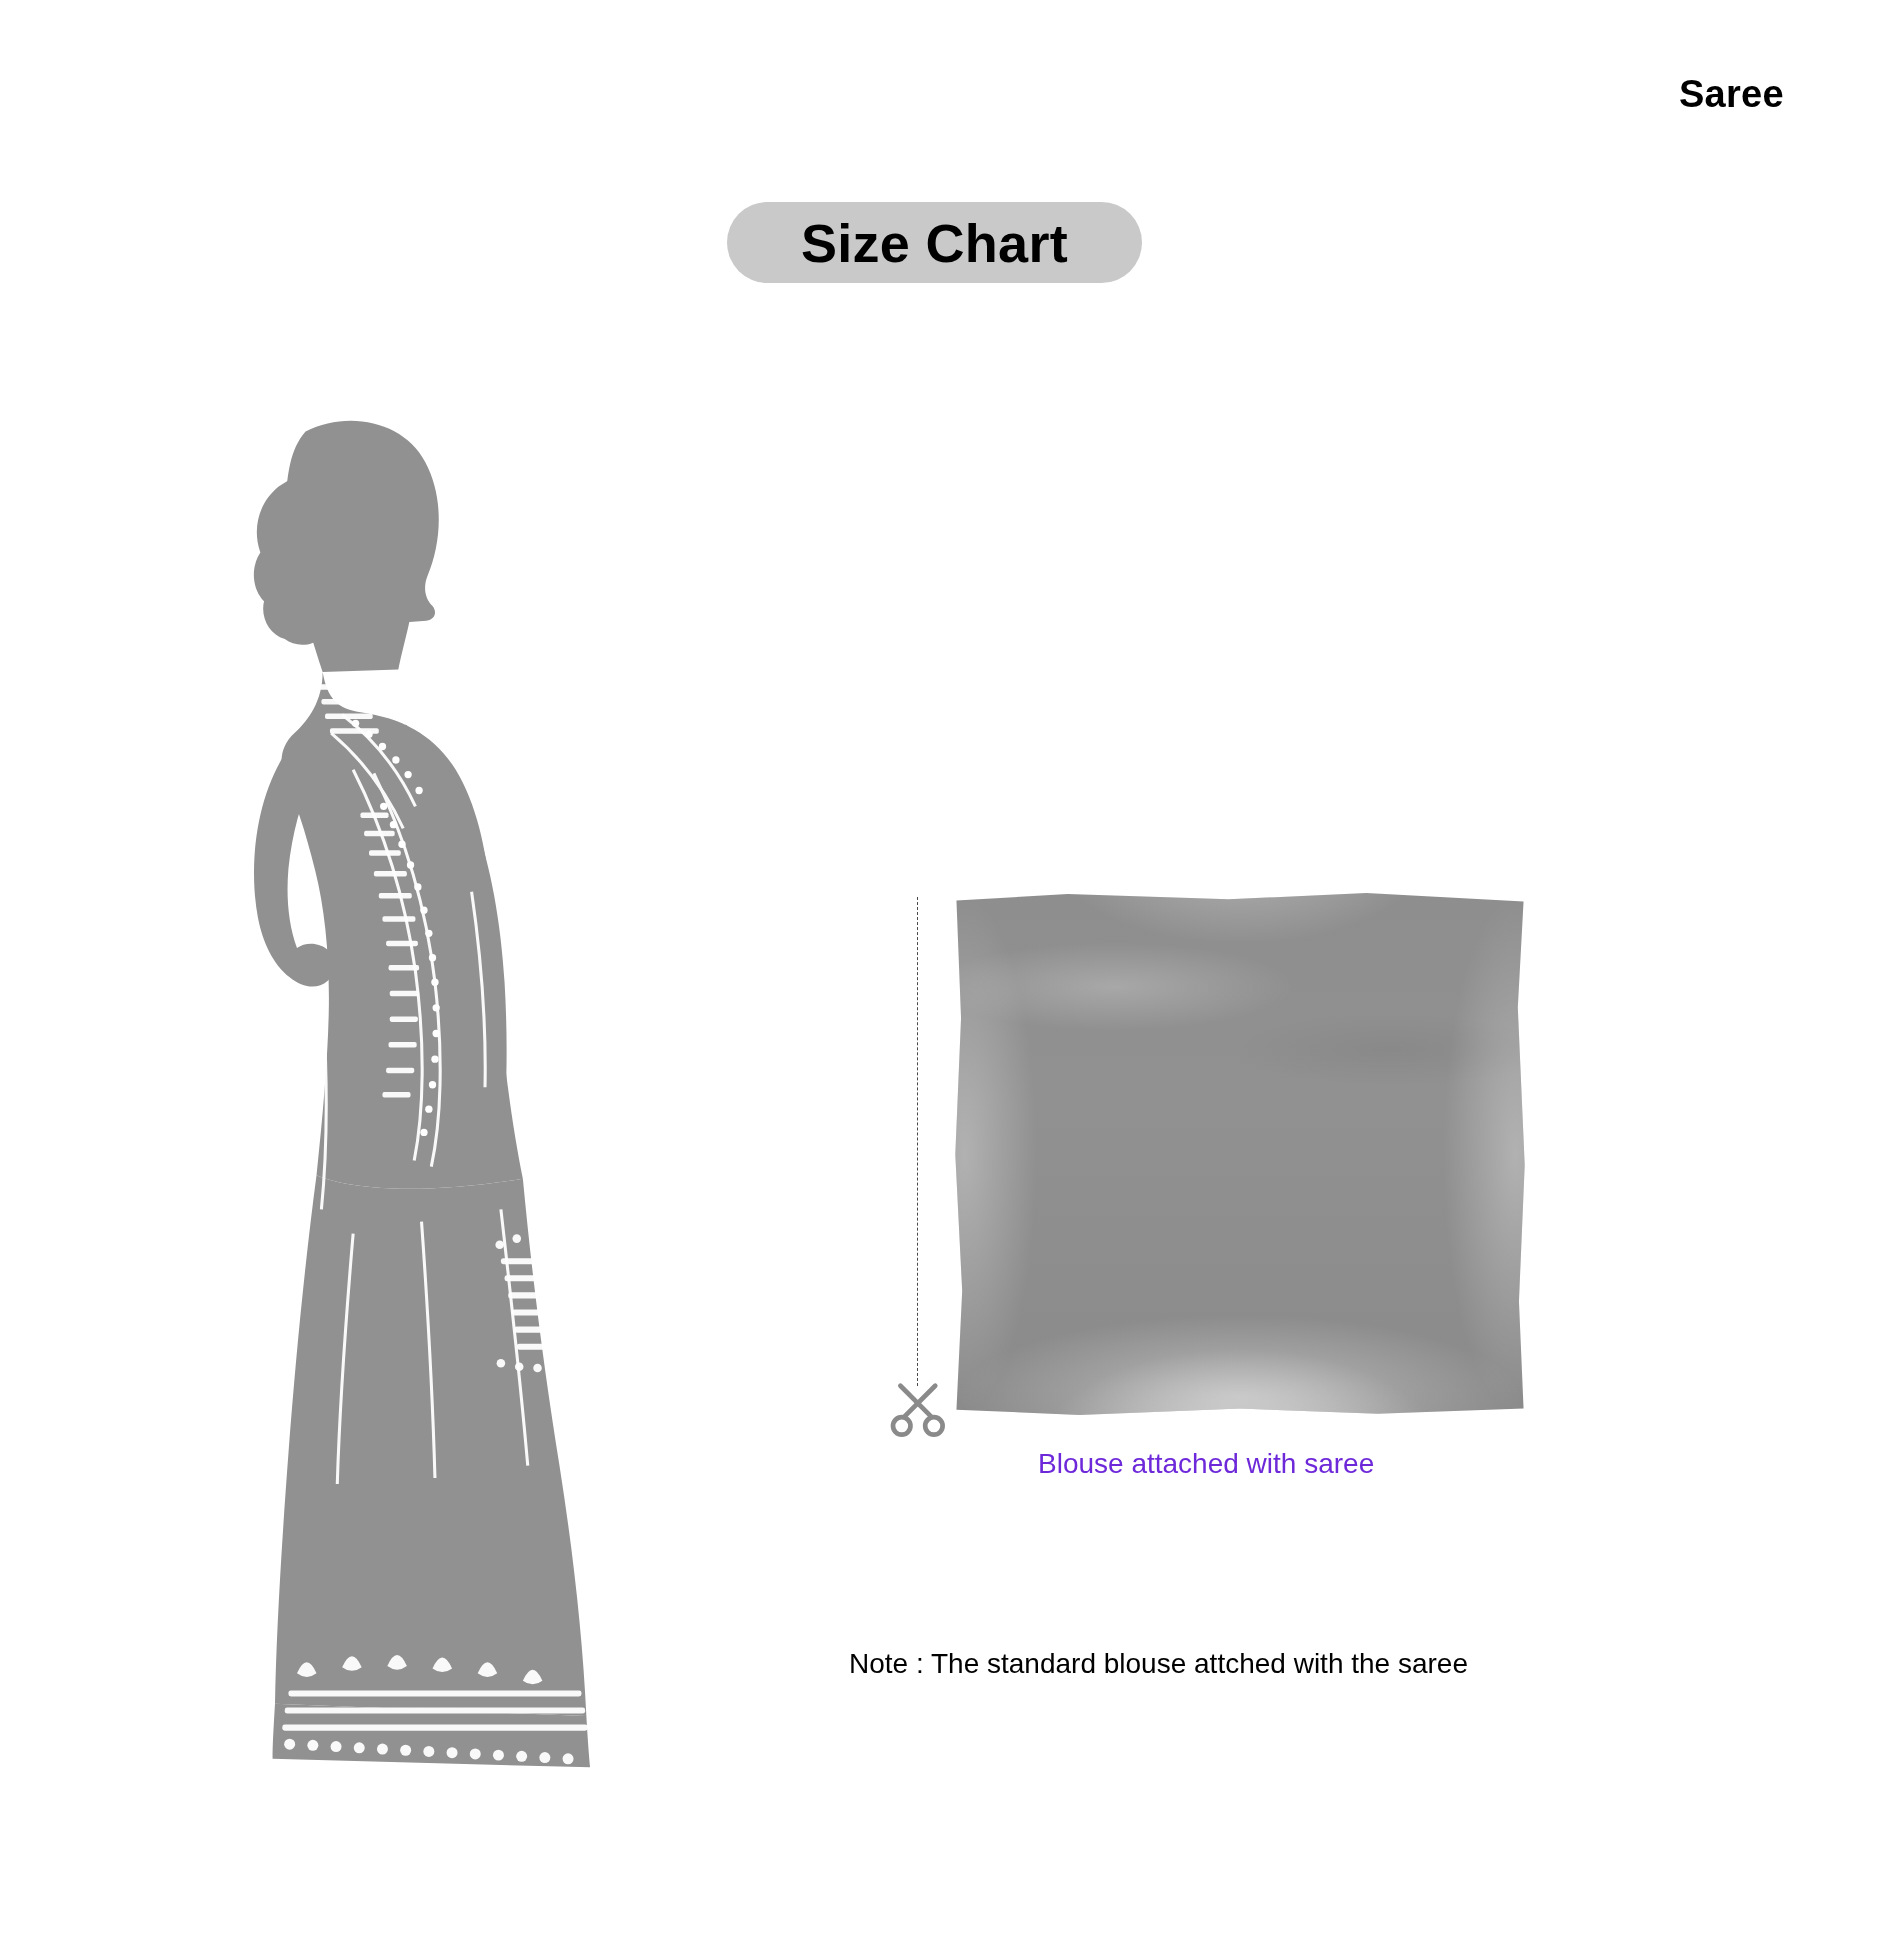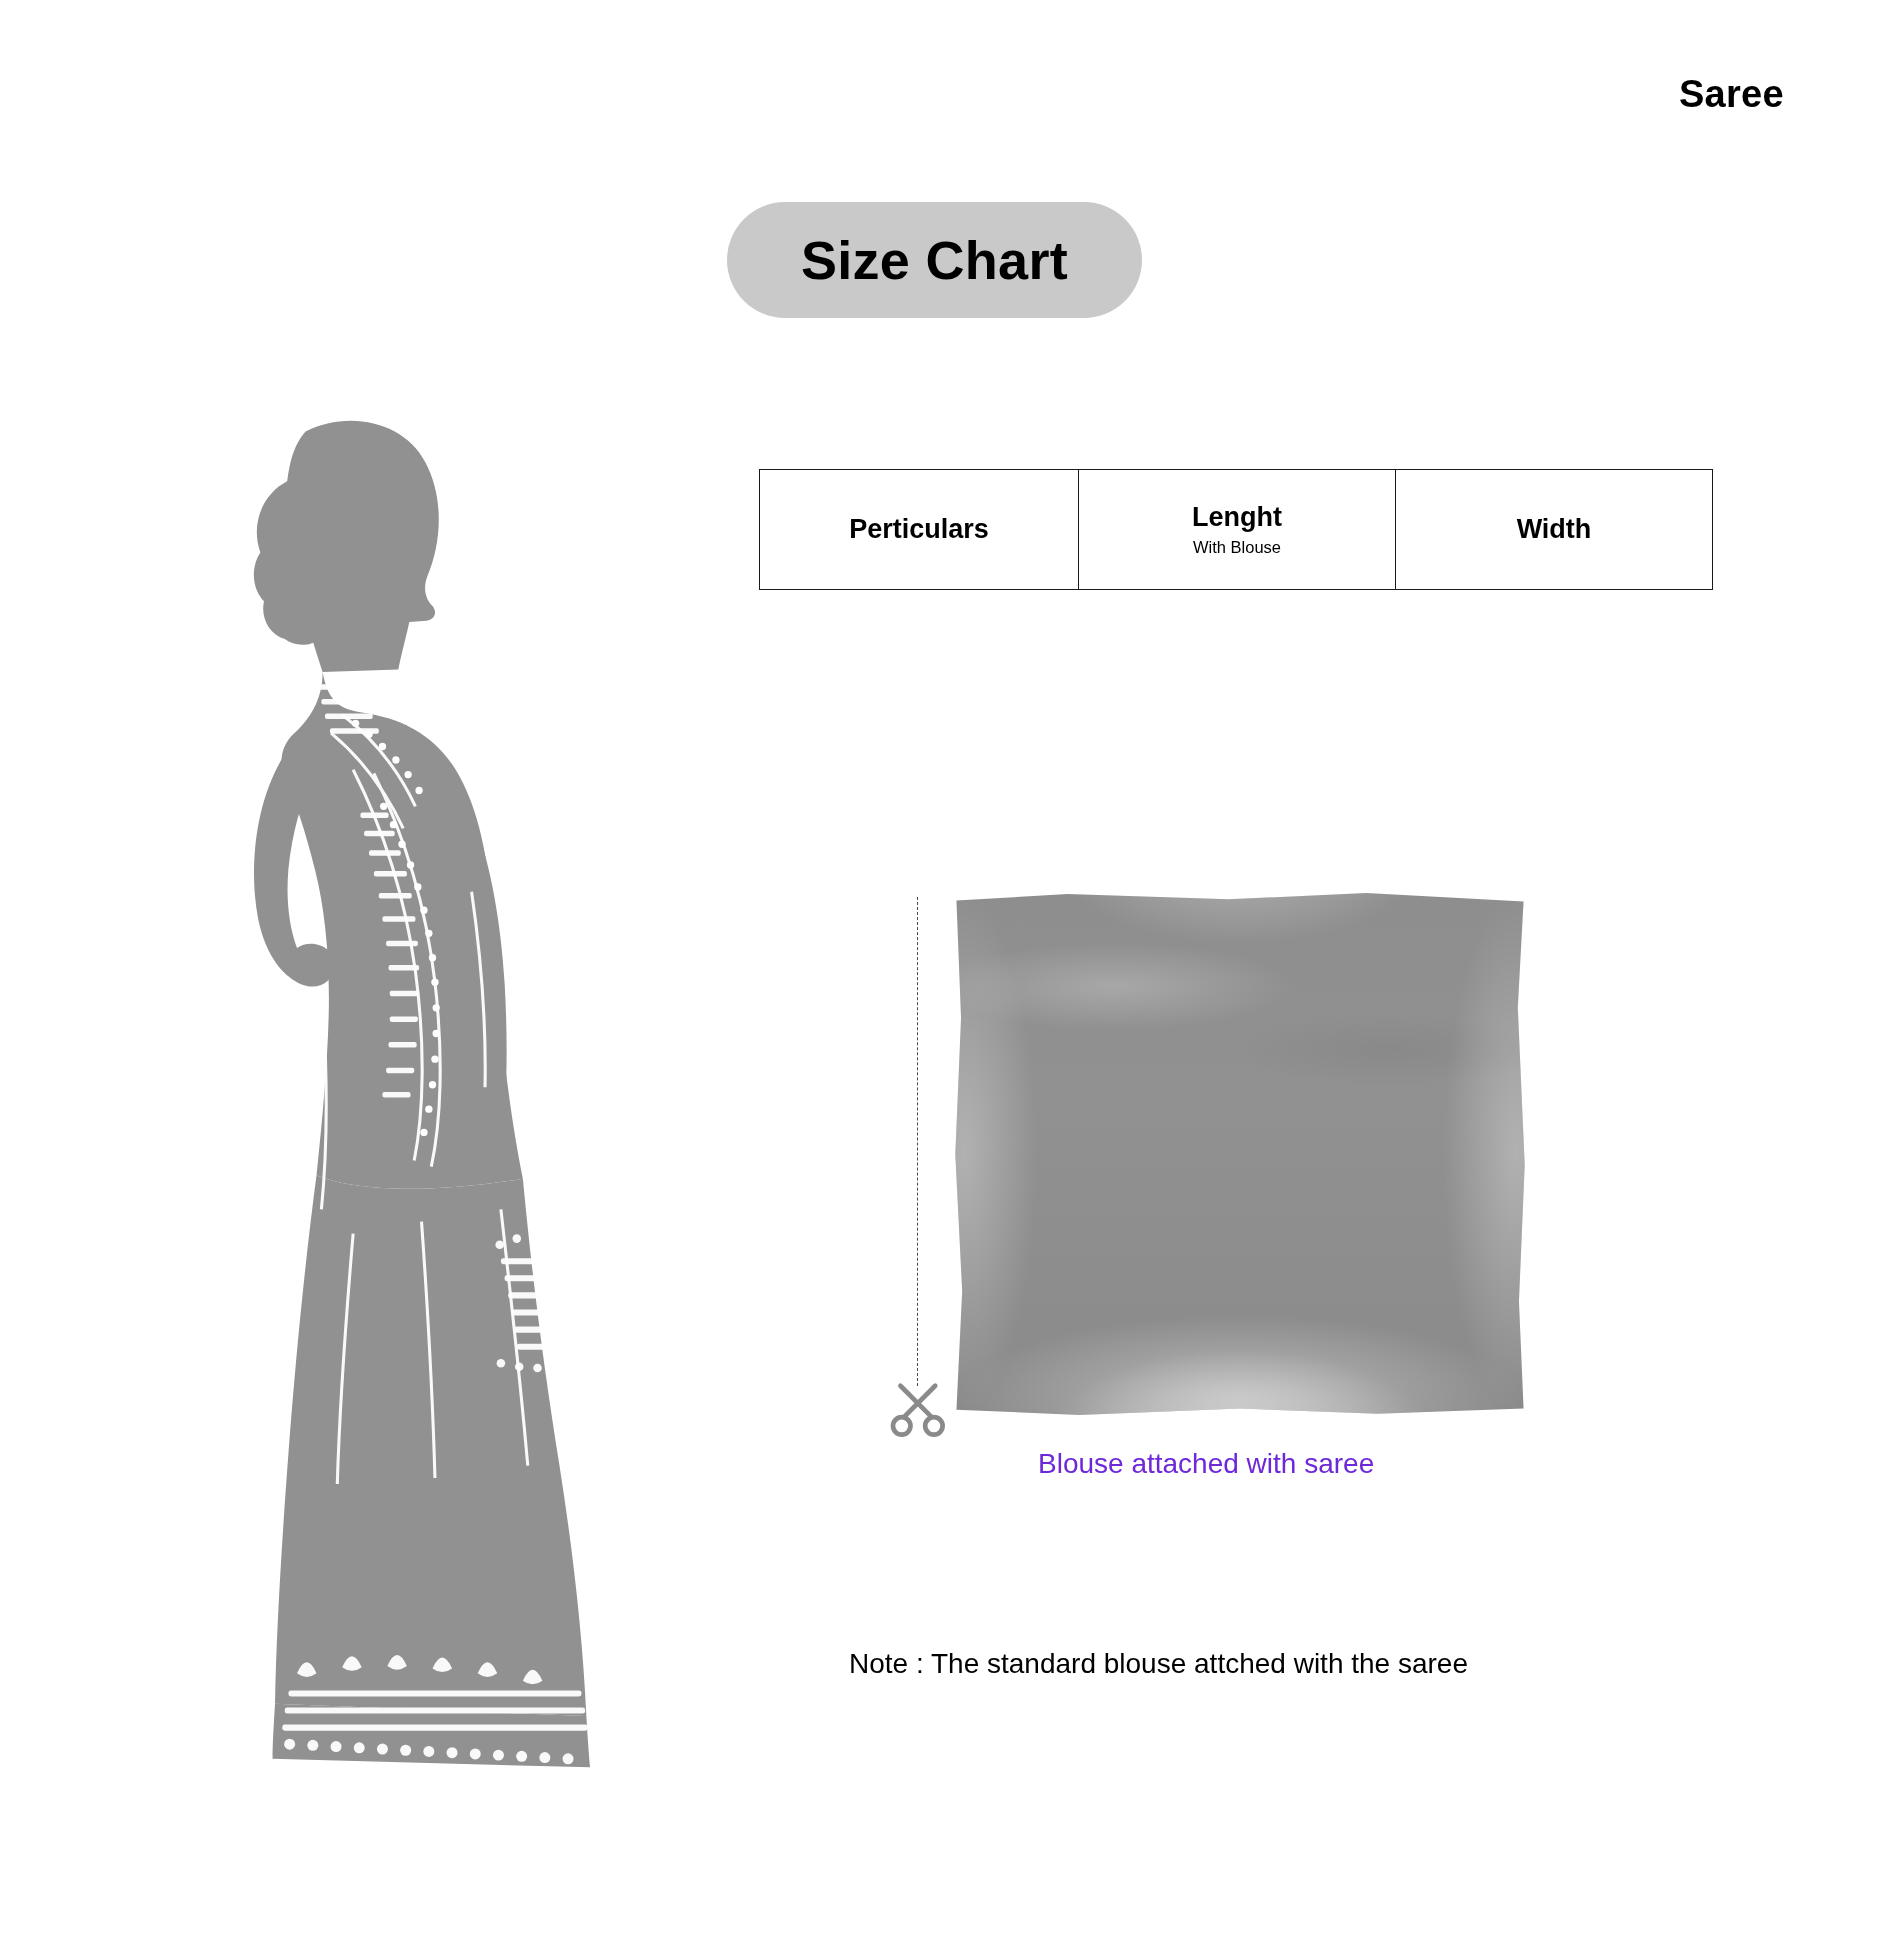--- a/index.html
+++ b/index.html
@@ -27,21 +27,21 @@
     color: #000000;
     margin-left: 24px;
   }
 
   
   .size-chart-pill {
     position: absolute;
     left: 727px;
     top: 202px;
     width: 415px;
-    height: 116px;
+    height: 81px;
     background: #c9c9c9;
     border-radius: 58px;
     display: flex;
     align-items: center;
     justify-content: center;
   }
   .size-chart-pill .pill-label {
     font-size: 54px;
     font-weight: bold;
     color: #000000;
@@ -190,38 +190,20 @@
 <body>
 
 <div class="product-title">Saree</div>
 
 <div class="size-chart-pill">
   <span class="pill-label">Size Chart</span>
 </div>
 
 <table class="size-table">
   <tbody>
-    <tr class="head-row">
-      <td class="col-a">
-        <div class="cell-inner">
-          <span class="cell-main-bold">Perticulars</span>
-        </div>
-      </td>
-      <td class="col-b">
-        <div class="cell-inner">
-          <span class="cell-main-bold">Lenght</span>
-          <span class="cell-sub">With Blouse</span>
-        </div>
-      </td>
-      <td class="col-c">
-        <div class="cell-inner">
-          <span class="cell-main-bold">Width</span>
-        </div>
-      </td>
-    </tr>
   </tbody>
 </table>
 
 <div class="fabric-wrap">
   <div class="cut-line"></div>
   <div class="scissors">
     <svg viewBox="0 0 100 100" width="67" height="67" aria-hidden="true">
       <g stroke="#8a8a8a" stroke-width="7" fill="none" stroke-linecap="round">
         <line x1="20" y1="16" x2="66" y2="62"></line>
         <line x1="72" y1="16" x2="26" y2="62"></line>

